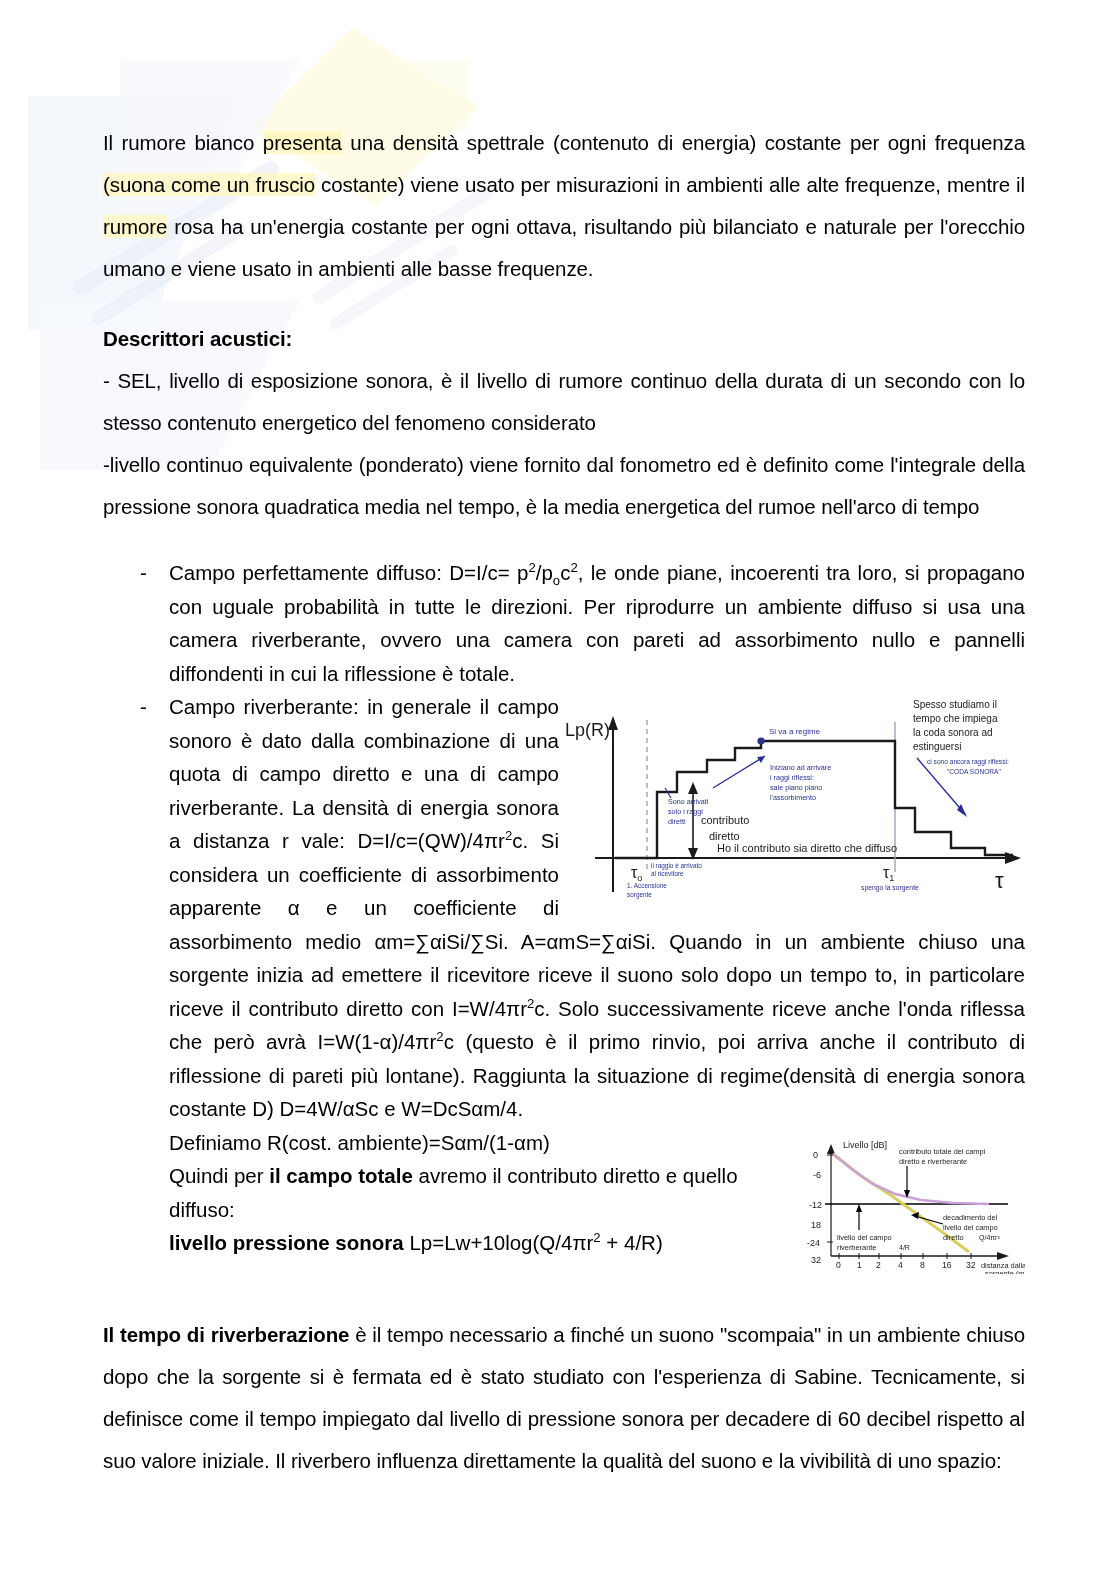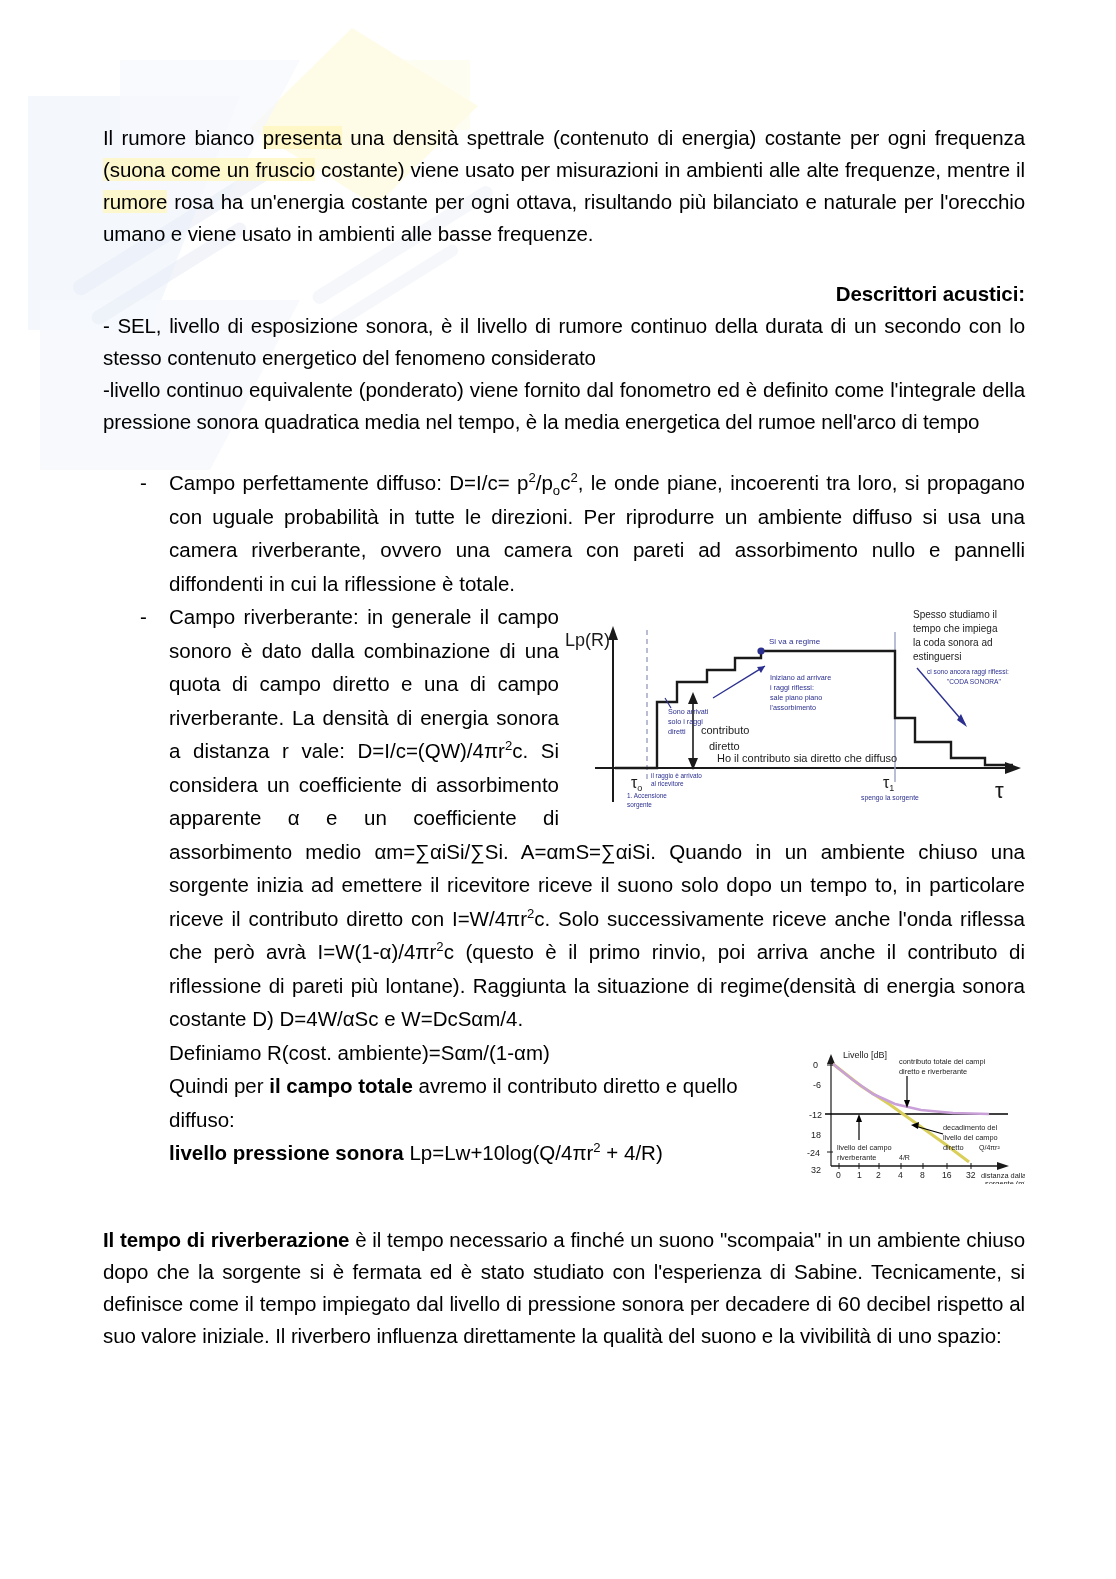--- a/index.html
+++ b/index.html
@@ -37,26 +37,26 @@
   .content {
     position: absolute;
     left: 103px;
     top: 122px;
     width: 922px;
   }
 
   p.para {
     margin: 0 0 0 0;
     font-size: 20.5px;
-    line-height: 32px;
+    line-height: 42px;
     text-align: justify;
     text-justify: inter-word;
     letter-spacing: -0.1px;
   }
-  p.para.nojust { text-align: right; }
+  p.para.nojust { text-align: left; }
   .gap-md { height: 28px; }
   .gap-lg { height: 36px; }
 
   b, .bold { font-weight: bold; }
 
   .hl { background: rgba(255, 246, 186, 0.72); }
 
   sup.sm { font-size: 0.64em; vertical-align: super; line-height: 0; }
   sub.sm { font-size: 0.64em; vertical-align: sub; line-height: 0; }
 

